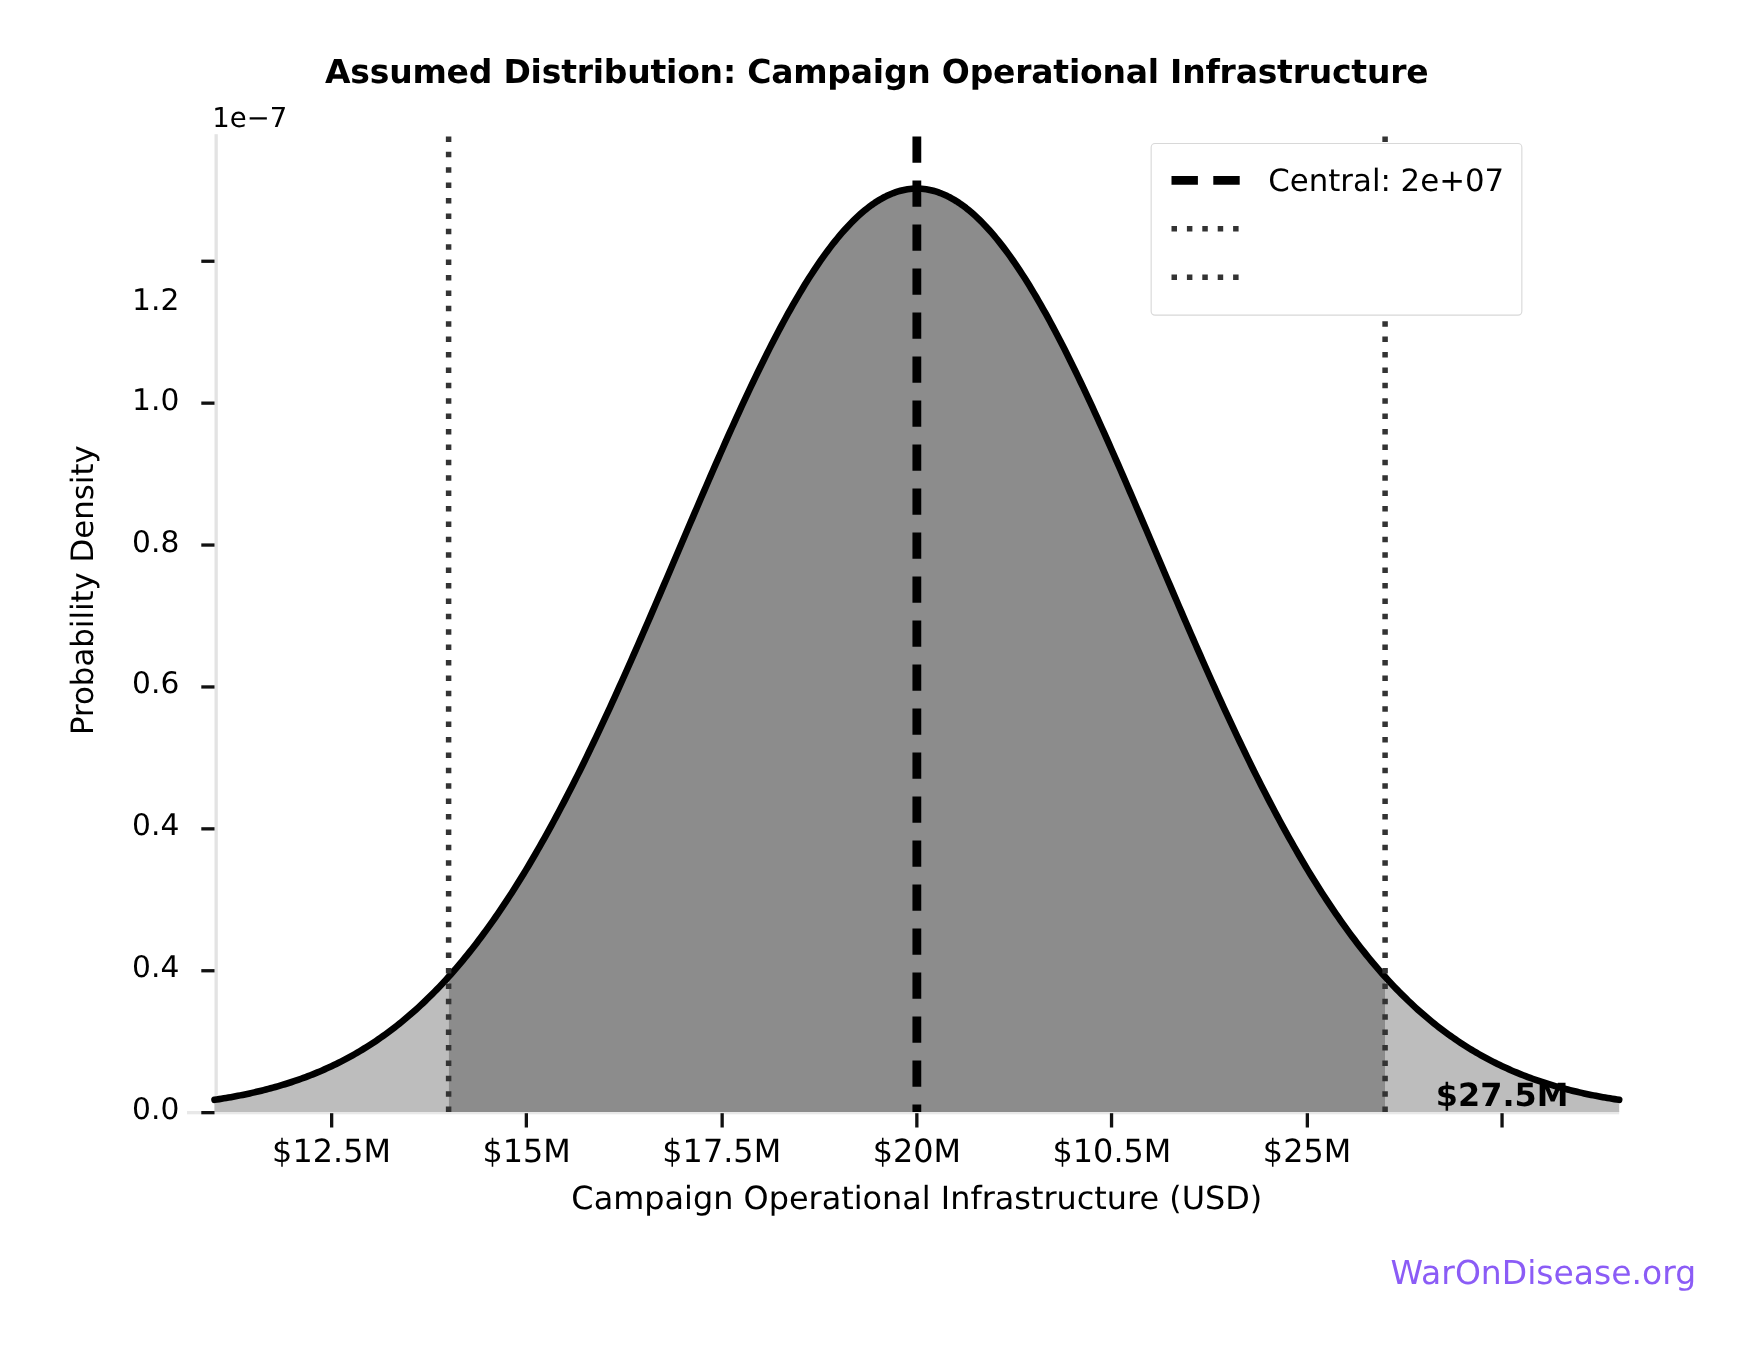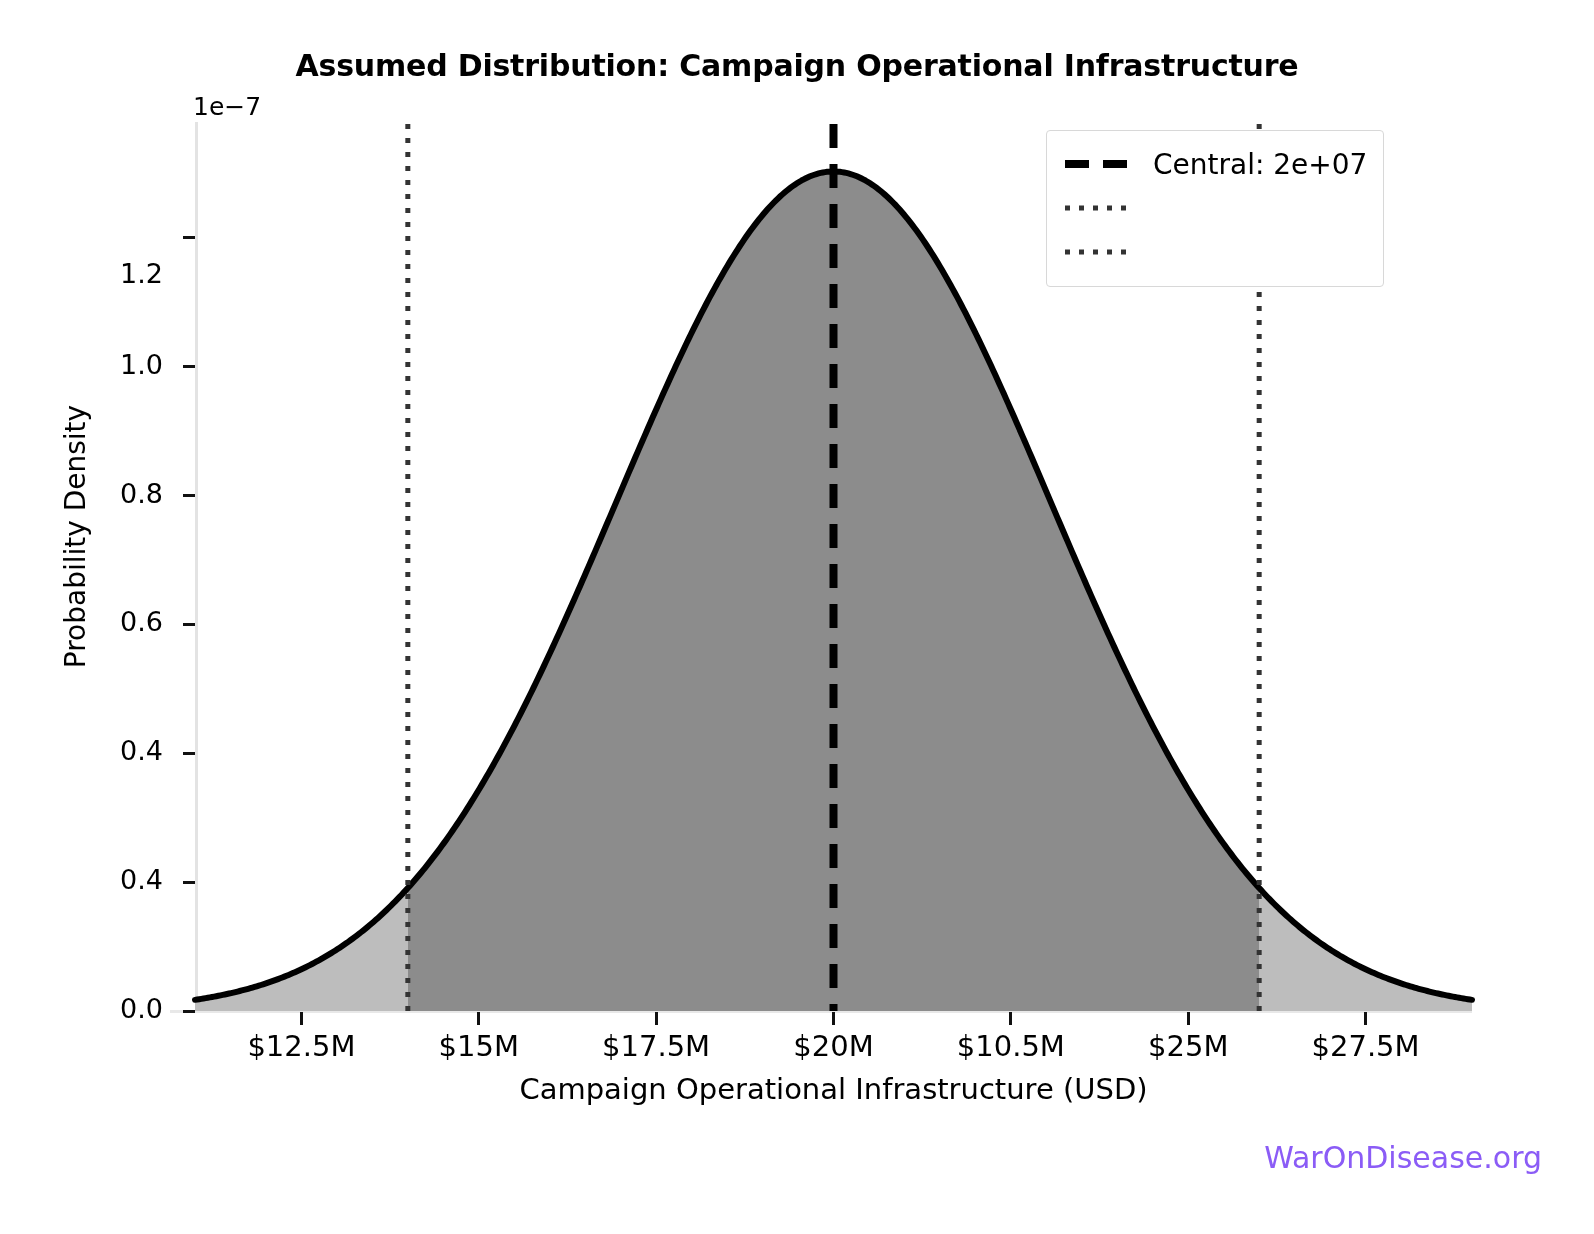--- a/index.html
+++ b/index.html
@@ -216,21 +216,21 @@
       <div class="xtick-label" style="left: 368.778px; top: 1029px;">$15M</div>
       <div class="xtick-mark" style="left: 654.639px; top: 1012px;"></div>
       <div class="xtick-label" style="left: 546.139px; top: 1029px;">$17.5M</div>
       <div class="xtick-mark" style="left: 832px; top: 1012px;"></div>
       <div class="xtick-label" style="left: 723.5px; top: 1029px;">$20M</div>
       <div class="xtick-mark" style="left: 1009.36px; top: 1012px;"></div>
       <div class="xtick-label" style="left: 900.861px; top: 1029px;">$10.5M</div>
       <div class="xtick-mark" style="left: 1186.72px; top: 1012px;"></div>
       <div class="xtick-label" style="left: 1078.22px; top: 1029px;">$25M</div>
       <div class="xtick-mark" style="left: 1364.08px; top: 1012px;"></div>
-      <div class="xtick-label" style="left: 1255.58px; top: 1029px;">$27.5M</div>
+      <div class="xtick-label" style="left: 1255.58px; top: 978px; font-weight: bold;">$27.5M</div>
     </div>
 
   <div id="y-axis-label">Probability Density</div>
   <div id="x-axis-label">Campaign Operational Infrastructure (USD)</div>
 
   <div id="legend">
     <div class="legend-row">
       <span class="legend-swatch">
         <svg width="74" height="22" viewBox="0 0 74 22">
             <line x1="2" y1="11" x2="72" y2="11" stroke="#000000" stroke-width="8" stroke-dasharray="24,14"></line>

